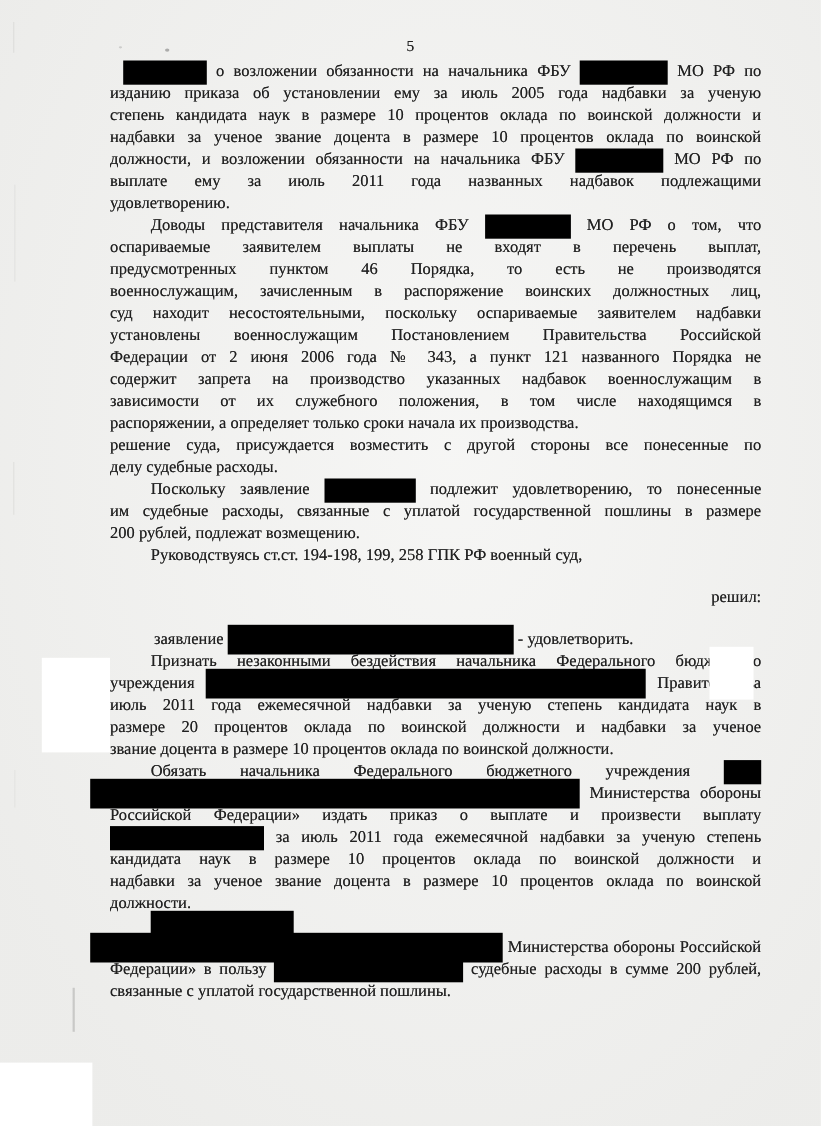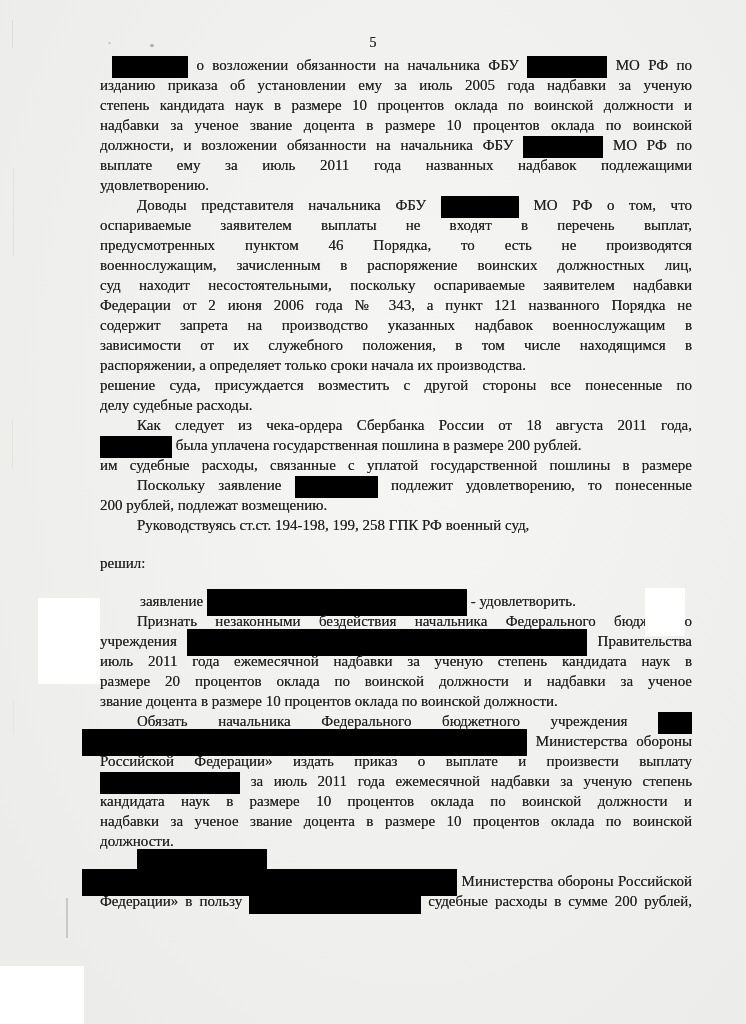--- a/index.html
+++ b/index.html
@@ -36,21 +36,21 @@
     height: 20px;
     line-height: 20px;
     text-align: justify;
     text-align-last: left;
     white-space: normal;
   }
   .line.j { text-align-last: justify; }
   .heading {
     margin: 18px 0 18px 0;
     height: 20px; line-height: 20px;
-    text-align: left;
+    text-align: right;
   }
   .rx {
     display: inline-block;
     background: #000;
     height: 22px;
     margin: -5px 0;
     vertical-align: middle;
   }
   .rx.tall { height: 27px; margin: -7px 0; }
   .rx.bleed { margin-left: -18px; }
@@ -75,36 +75,33 @@
       <div class="line j"><span>должности, и возложении обязанности на начальника ФБУ</span> <span class="rx" style="width: 80px; background: rgb(0, 0, 0);"></span> <span>МО РФ по</span></div>
       <div class="line j"><span>выплате ему за июль 2011 года названных надбавок подлежащими</span></div>
       <div class="line"><span>удовлетворению.</span></div>
     </div>
     <div class="para">
       <div class="line j" style="text-indent: 37px;"><span>Доводы представителя начальника ФБУ</span> <span class="rx" style="width: 78px; background: rgb(0, 0, 0);"></span> <span>МО РФ о том, что</span></div>
       <div class="line j"><span>оспариваемые заявителем выплаты не входят в перечень выплат,</span></div>
       <div class="line j"><span>предусмотренных пунктом 46 Порядка, то есть не производятся</span></div>
       <div class="line j"><span>военнослужащим, зачисленным в распоряжение воинских должностных лиц,</span></div>
       <div class="line j"><span>суд находит несостоятельными, поскольку оспариваемые заявителем надбавки</span></div>
+      <div class="line j"><span>установлены военнослужащим Постановлением Правительства Российской</span></div>
       <div class="line j"><span>Федерации от 2 июня 2006 года № 343, а пункт 121 названного Порядка не</span></div>
       <div class="line j"><span>содержит запрета на производство указанных надбавок военнослужащим в</span></div>
       <div class="line j"><span>зависимости от их служебного положения, в том числе находящимся в</span></div>
       <div class="line"><span>распоряжении, а определяет только сроки начала их производства.</span></div>
     </div>
     <div class="para">
       <div class="line j"><span>решение суда, присуждается возместить с другой стороны все понесенные по</span></div>
       <div class="line"><span>делу судебные расходы.</span></div>
     </div>
     <div class="para">
-      <div class="line j" style="text-indent: 37px;"><span>Как следует из чека-ордера Сбербанка России от 18 августа 2011 года,</span></div>
-      <div class="line"><span class="rx" style="width: 72px; background: rgb(0, 0, 0);"></span> <span>была уплачена государственная пошлина в размере 200 рублей.</span></div>
-    </div>
-    <div class="para">
+      <div class="line j" style="text-indent: 37px;"><span>Поскольку заявление</span> <span class="rx" style="width: 83px; background: rgb(0, 0, 0);"></span> <span>подлежит удовлетворению, то понесенные</span></div>
       <div class="line j"><span>им судебные расходы, связанные с уплатой государственной пошлины в размере</span></div>
-      <div class="line j" style="text-indent: 37px;"><span>Поскольку заявление</span> <span class="rx" style="width: 83px; background: rgb(0, 0, 0);"></span> <span>подлежит удовлетворению, то понесенные</span></div>
       <div class="line"><span>200 рублей, подлежат возмещению.</span></div>
     </div>
     <div class="para">
       <div class="line" style="text-indent: 37px;"><span>Руководствуясь ст.ст. 194-198, 199, 258 ГПК РФ военный суд,</span></div>
     </div>
     <div class="heading">решил:</div>
     <div class="para">
       <div class="line" style="text-indent: 40px;"><span>заявление</span> <span class="rx tall" style="width: 260px; background: rgb(0, 0, 0);"></span> <span>- удовлетворить.</span></div>
     </div>
     <div class="para">
@@ -120,20 +117,21 @@
       <div class="line j"><span>Российской Федерации» издать приказ о выплате и произвести выплату</span></div>
       <div class="line j"><span class="rx" style="width: 140px; background: rgb(0, 0, 0);"></span> <span>за июль 2011 года ежемесячной надбавки за ученую степень</span></div>
       <div class="line j"><span>кандидата наук в размере 10 процентов оклада по воинской должности и</span></div>
       <div class="line j"><span>надбавки за ученое звание доцента в размере 10 процентов оклада по воинской</span></div>
       <div class="line"><span>должности.</span></div>
     </div>
     <div class="para">
       <div class="line j" style="text-indent: 37px;"> <span class="rx tall" style="width: 130px; background: rgb(0, 0, 0);"></span></div>
       <div class="line j"><span class="rx tall bleed" style="width: 375px; background: rgb(0, 0, 0);"></span> <span>Министерства обороны Российской</span></div>
       <div class="line j"><span>Федерации» в пользу</span> <span class="rx" style="width: 172px; background: rgb(0, 0, 0);"></span> <span>судебные расходы в сумме 200 рублей,</span></div>
+      <div class="line"><span>связанные с уплатой государственной пошлины.</span></div>
     </div>
   </div>
 
 <div class="artifact wpatch" style="left:38px; top:598px; width:62px; height:86px;"></div>
 <div class="artifact wpatch" style="left:645px; top:588px; width:40px; height:48px;"></div>
 <div class="artifact wpatch" style="left:0; top:966px; width:84px; height:58px;"></div>
 <div class="artifact streak" style="left:12px; top:20px; height:28px;"></div>
 <div class="artifact streak" style="left:13px; top:168px; height:88px; opacity:0.7;"></div>
 <div class="artifact streak" style="left:12px; top:420px; height:48px; opacity:0.8;"></div>
 <div class="artifact streak" style="left:13px; top:700px; height:34px; opacity:0.6;"></div>

